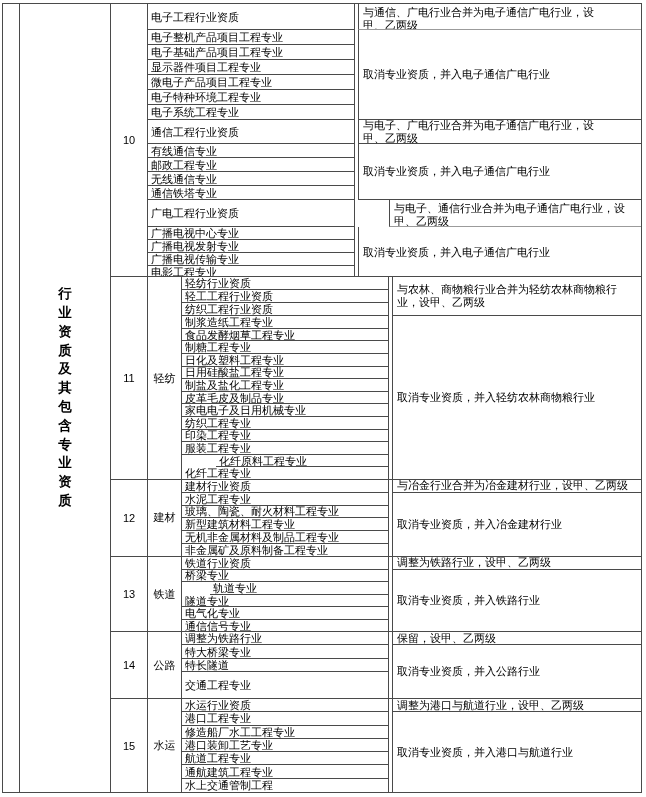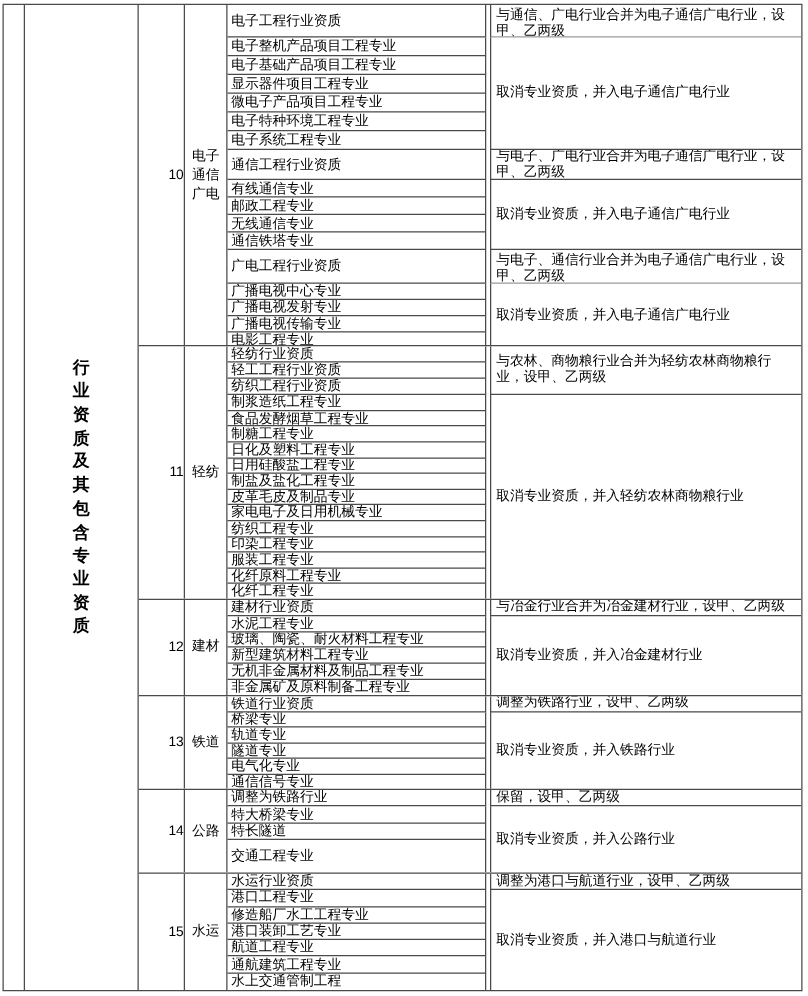--- a/index.html
+++ b/index.html
@@ -15,21 +15,21 @@
   }
   .colA { width: 17px; border-right: 1px solid #4a4a4a; }
   .colB { width: 91px; border-right: 1px solid #4a4a4a;
           display: flex; align-items: center; justify-content: center; }
   #vtext { display: flex; flex-direction: column; align-items: center; }
   .vchar { font-size: 13.5px; font-weight: bold; line-height: 18.8px; text-align: center; }
   .colRest { flex: 1; display: flex; flex-direction: column; }
   .section { display: flex; border-bottom: 1px solid #4a4a4a; overflow: hidden; }
   .section:last-child { border-bottom: none; }
   .noCell { width: 37px; border-right: 1px solid #4a4a4a;
-            display: flex; align-items: center; justify-content: flex-end; font-size: 11px; }
+            display: flex; align-items: center; justify-content: center; font-size: 11px; }
   .indCell { width: 34px; border-right: 1px solid #4a4a4a;
              display: flex; align-items: center; justify-content: center; }
   .indTxt { width: 24px; font-size: 11px; line-height: 15px; text-align: center; word-break: break-all; }
   .secBody { flex: 1; display: flex; flex-direction: column; }
   .group { display: flex; flex: 0 0 auto; }
   .group.grow { flex: 1 1 auto; }
   .labels { width: 207px; border-right: 1px solid #4a4a4a; display: flex; flex-direction: column; }
   .lrow { border-bottom: 1px solid #4a4a4a; display: flex; align-items: center;
           padding-left: 3px; overflow: hidden; flex: 0 0 auto; }
   .lrow.grow { flex: 1 1 auto; }
@@ -62,23 +62,20 @@
           <div class="vchar">业</div>
           <div class="vchar">资</div>
           <div class="vchar">质</div>
         </div>
     </div>
     <div class="colRest" id="sections">
         <div class="section" style="height: 274px;">
           <div class="noCell">
             <div>10</div>
           </div>
-          <div class="indCell">
-            <div class="indTxt">电子通信广电</div>
-          </div>
           <div class="secBody">
             <div class="group" style="height: 26px;">
               <div class="labels">
                 <div class="lrow" style="height: 26px;">
                   <div class="ltext">电子工程行业资质</div>
                 </div>
               </div>
               <div class="note clip">
                 <div class="ntext">与通信、广电行业合并为电子通信广电行业，设
 甲、乙两级</div>
@@ -132,21 +129,21 @@
                   <div class="ltext">无线通信专业</div>
                 </div>
                 <div class="lrow" style="height: 14px;">
                   <div class="ltext">通信铁塔专业</div>
                 </div>
               </div>
               <div class="note">
                 <div class="ntext">取消专业资质，并入电子通信广电行业</div>
               </div>
             </div>
-            <div class="group" style="height: 27px;">
+            <div class="group" style="height: 27px; gap: 31px;">
               <div class="labels">
                 <div class="lrow" style="height: 27px;">
                   <div class="ltext">广电工程行业资质</div>
                 </div>
               </div>
               <div class="note clip">
                 <div class="ntext">与电子、通信行业合并为电子通信广电行业，设
 甲、乙两级</div>
               </div>
             </div>
@@ -224,21 +221,21 @@
                 </div>
                 <div class="lrow" style="height: 12.6px;">
                   <div class="ltext">纺织工程专业</div>
                 </div>
                 <div class="lrow" style="height: 12.6px;">
                   <div class="ltext">印染工程专业</div>
                 </div>
                 <div class="lrow" style="height: 12.6px;">
                   <div class="ltext">服装工程专业</div>
                 </div>
-                <div class="lrow" style="height: 12.6px;">
+                <div class="lrow" style="height: 12.6px; margin-left: 34px;">
                   <div class="ltext">化纤原料工程专业</div>
                 </div>
                 <div class="lrow grow noline">
                   <div class="ltext">化纤工程专业</div>
                 </div>
               </div>
               <div class="note noline">
                 <div class="ntext">取消专业资质，并入轻纺农林商物粮行业</div>
               </div>
             </div>
@@ -302,21 +299,21 @@
               </div>
               <div class="note">
                 <div class="ntext">调整为铁路行业，设甲、乙两级</div>
               </div>
             </div>
             <div class="group grow">
               <div class="labels">
                 <div class="lrow" style="height: 12.6px;">
                   <div class="ltext">桥梁专业</div>
                 </div>
-                <div class="lrow" style="height: 12.6px;">
+                <div class="lrow" style="height: 12.6px; margin-left: 28px;">
                   <div class="ltext">轨道专业</div>
                 </div>
                 <div class="lrow" style="height: 12.6px;">
                   <div class="ltext">隧道专业</div>
                 </div>
                 <div class="lrow" style="height: 12.6px;">
                   <div class="ltext">电气化专业</div>
                 </div>
                 <div class="lrow grow noline">
                   <div class="ltext">通信信号专业</div>

